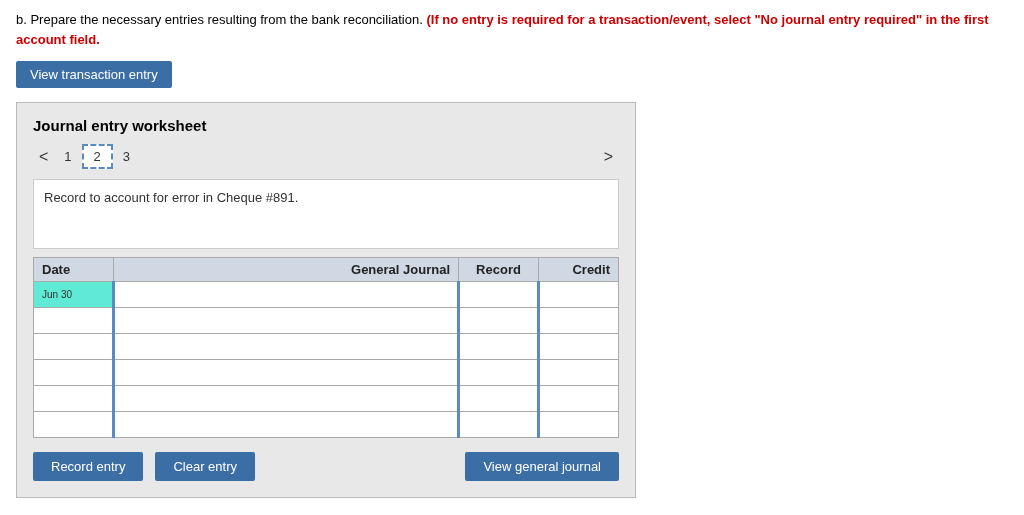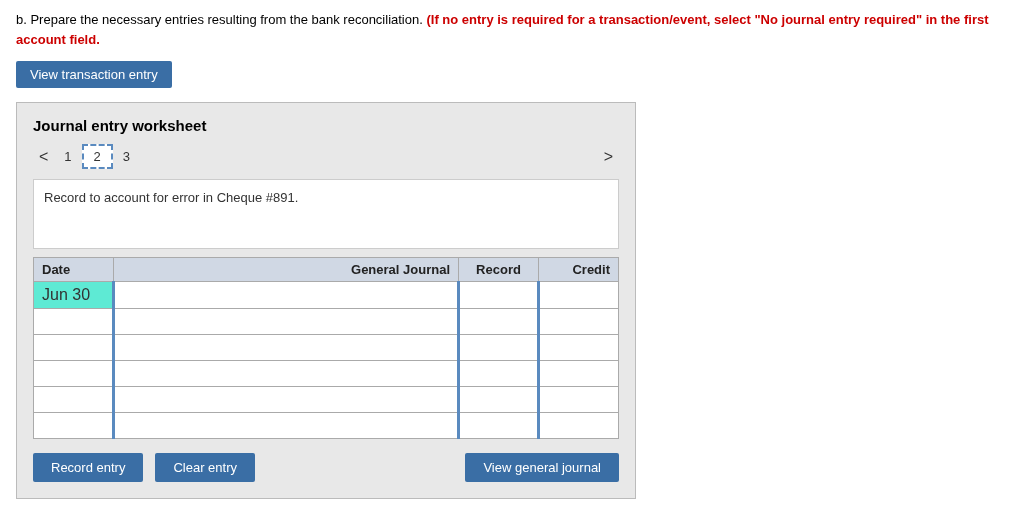--- a/index.html
+++ b/index.html
@@ -118,21 +118,21 @@
       width: 100%;
       height: 100%;
       border: none;
       outline: none;
       padding: 2px 6px;
       font-size: 13px;
       background: #fff;
     }
     .journal-table tr.first-row td.date-cell {
       padding: 4px 8px;
-      font-size: 16px;
+      font-size: 10px;
       color: #333;
       vertical-align: middle;
     }
     .journal-table td.date-cell {
       width: 80px;
     }
     .journal-table td.debit-cell {
       width: 80px;
     }
     .journal-table td.credit-cell {

